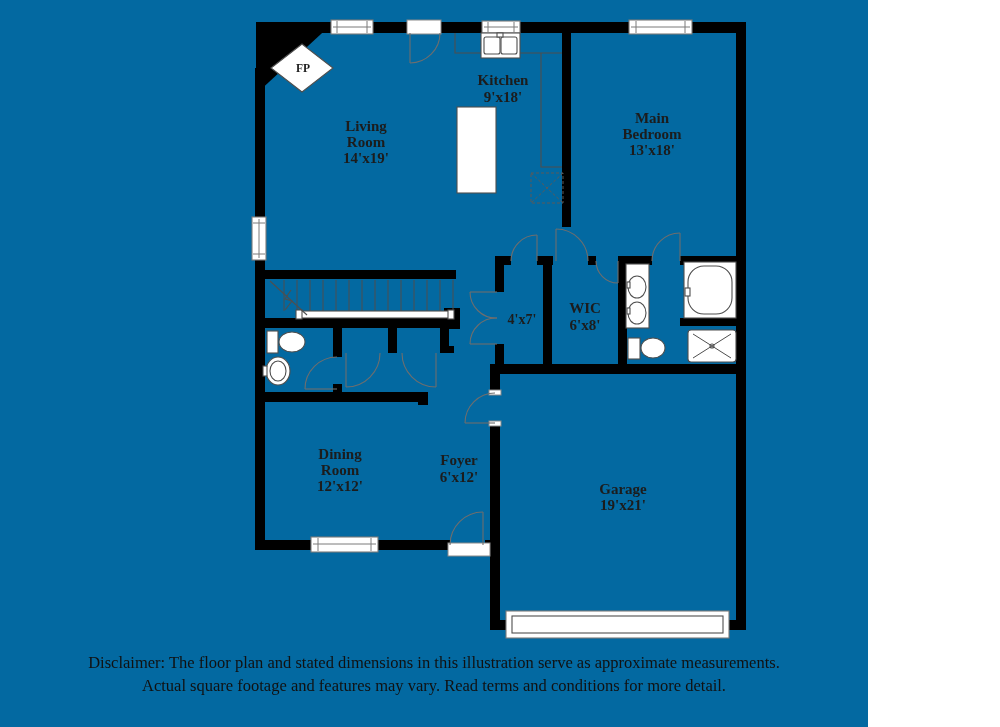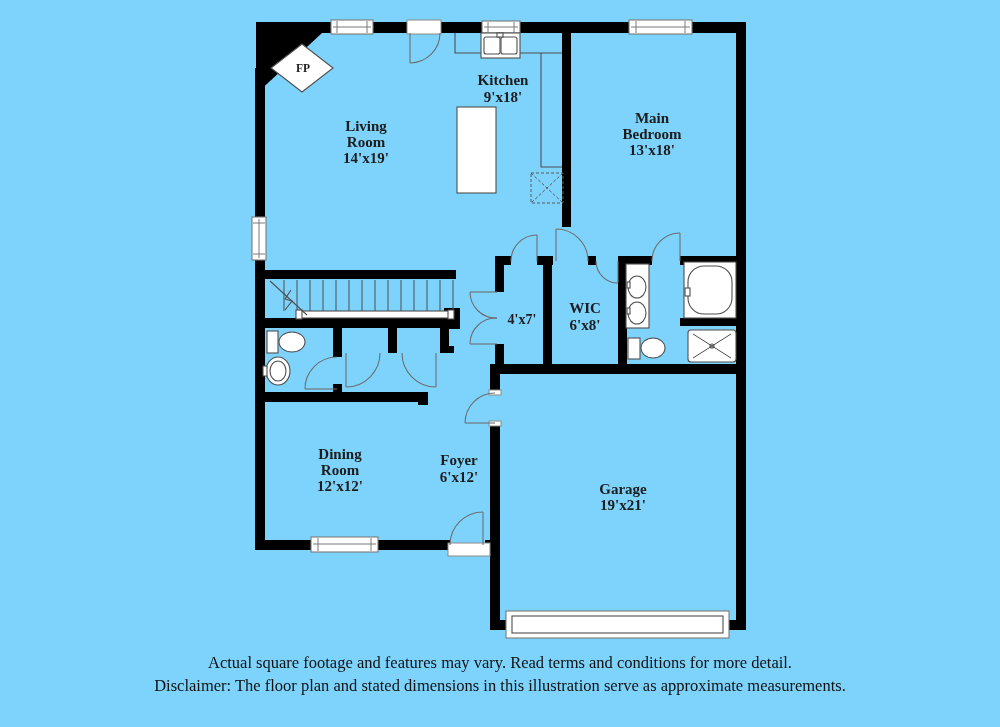--- a/index.html
+++ b/index.html
@@ -1,17 +1,17 @@
 <!DOCTYPE html>
 <html><head>
 <meta charset="utf-8">
 <style>
   html,body{margin:0;padding:0;background:#ffffff;}
   body{width:1000px;height:727px;position:relative;font-family:"Liberation Serif",serif;}
-  .stage{position:absolute;left:0;top:0;width:1000px;height:727px;background:#7dd3fc;text-decoration:underline;}
+  .stage{position:absolute;left:0;top:0;width:868px;height:727px;background:#0369a1;text-decoration:underline;}
   svg{display:block;}
   .wall{fill:#000000;stroke:none;}
   .fx{stroke:#4f4f4f;stroke-width:1.1;fill:#ffffff;}
   .fxn{stroke:#4f4f4f;stroke-width:1.1;fill:none;}
   .dash{stroke:#5a5a5a;stroke-width:1;fill:none;stroke-dasharray:3 2;}
   .door{stroke:#6e6e6e;stroke-width:1.1;fill:none;}
   .win{stroke:#7a7a7a;stroke-width:1.1;fill:#ffffff;}
   .winl{stroke:#7a7a7a;stroke-width:1;}
   .sill{fill:#ffffff;stroke:#8a8a8a;stroke-width:1;}
   .tread{stroke:#4f4f4f;stroke-width:1;}
@@ -247,16 +247,16 @@
 
     <text class="lbl" x="459" y="465">Foyer</text>
     <text class="lbl" x="459" y="482">6'x12'</text>
 
     <text class="lbl" x="623" y="494">Garage</text>
     <text class="lbl" x="623" y="510">19'x21'</text>
   </g>
 </svg>
 
 <div class="disclaimer">
+  <div>Disclaimer: The floor plan and stated dimensions in this illustration serve as approximate measurements.</div>
   <div>Actual square footage and features may vary. Read terms and conditions for more detail.</div>
-  <div>Disclaimer: The floor plan and stated dimensions in this illustration serve as approximate measurements.</div>
 </div>
 </div>
 
 </body></html>

